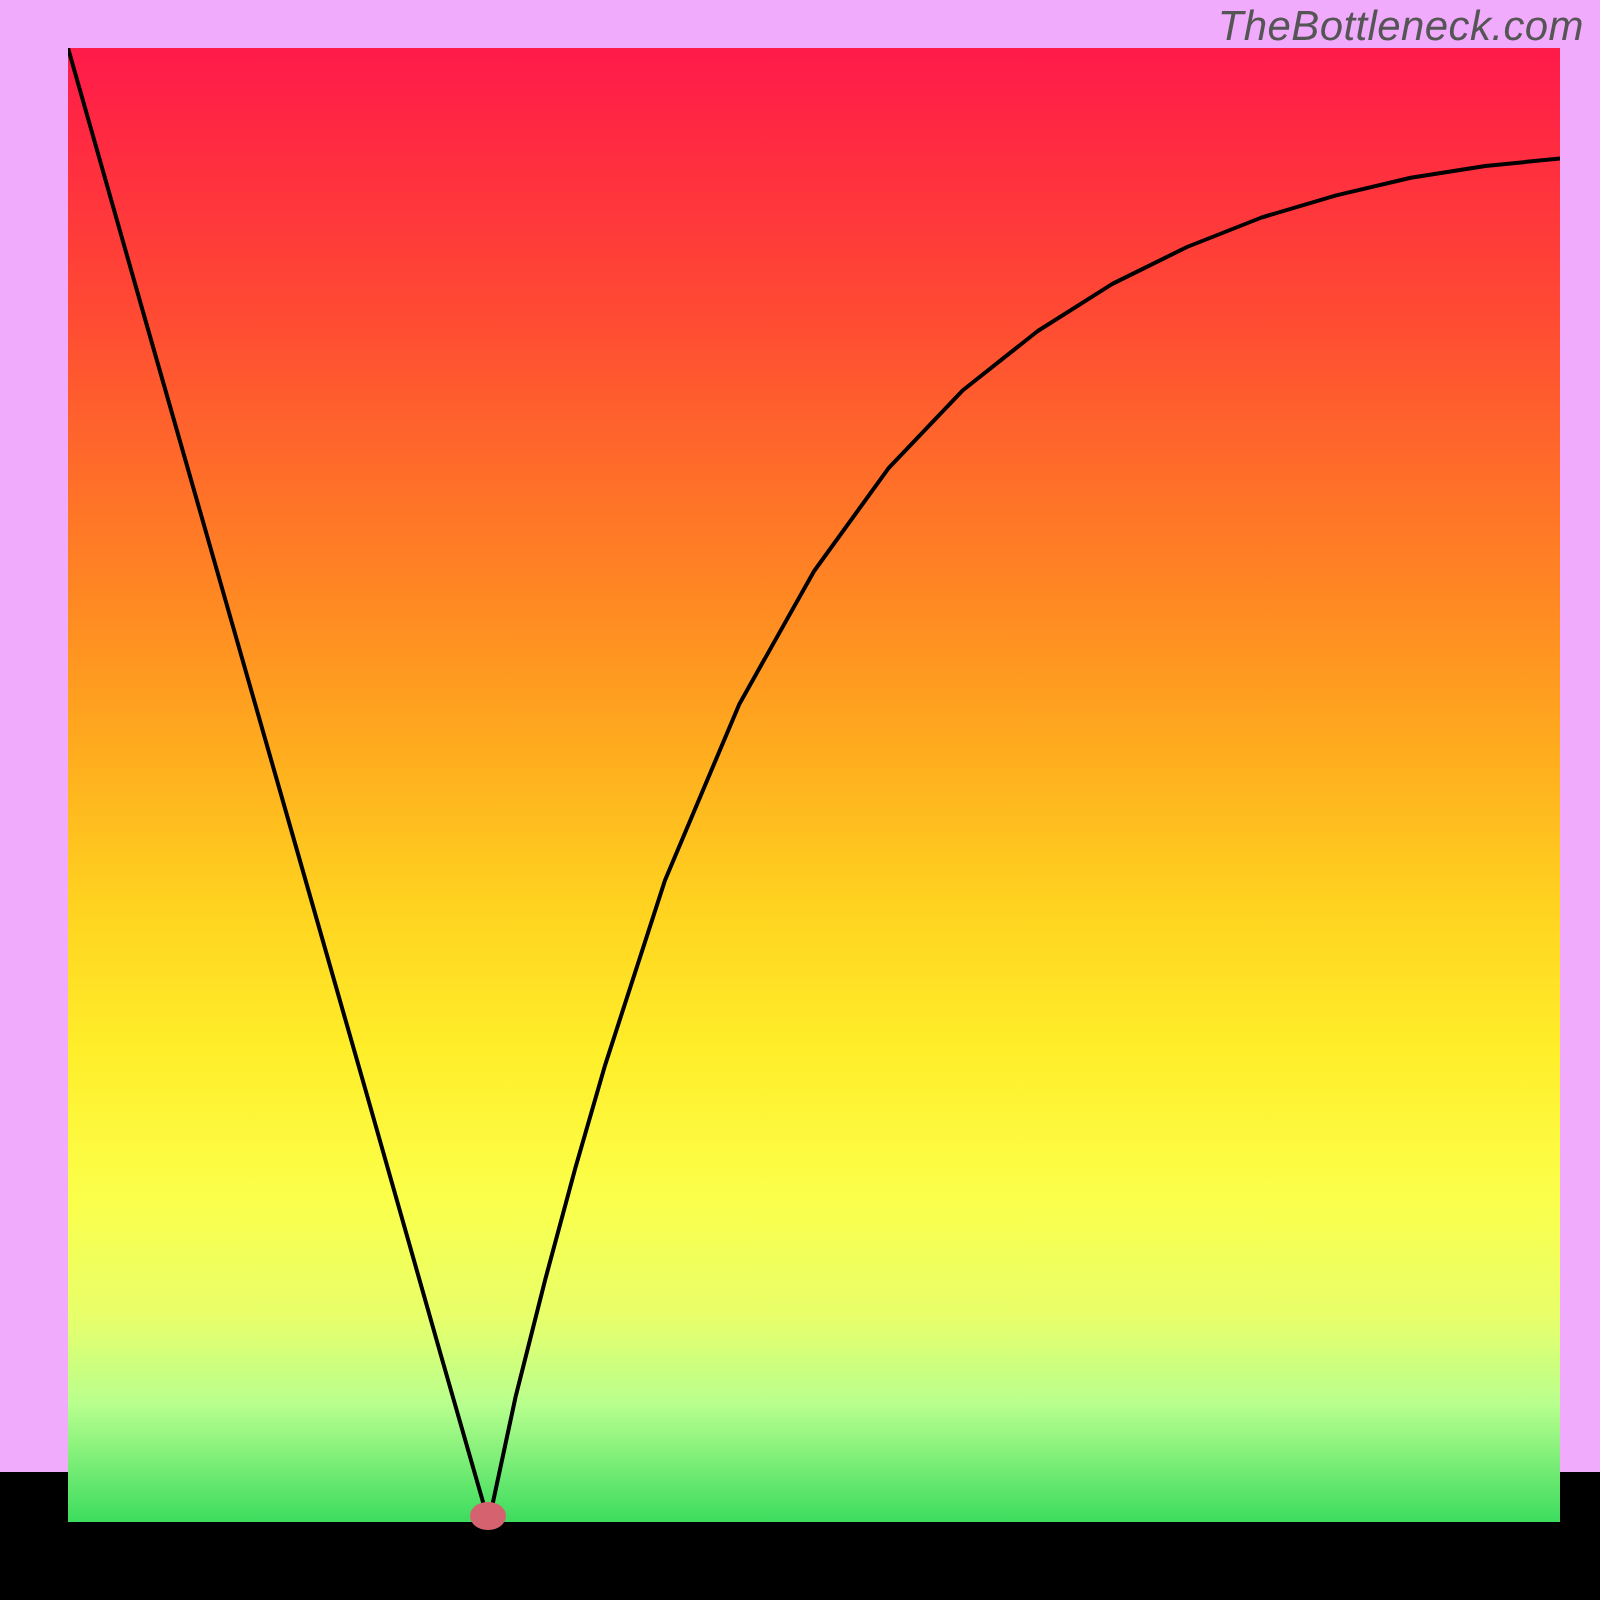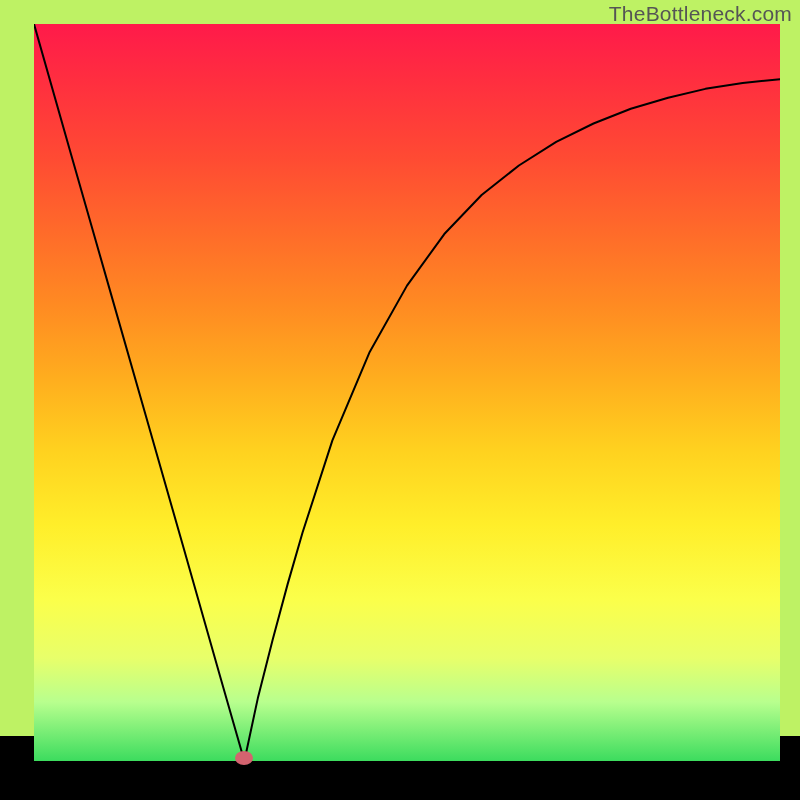--- a/index.html
+++ b/index.html
@@ -8,21 +8,22 @@
     width: 800px;
     height: 800px;
     overflow: hidden;
     background: #000;
     font-family: Arial, Helvetica, sans-serif;
   }
   .frame {
     position: relative;
     width: 800px;
     height: 736px;
-    background: #bef264;
+    background: #f0abfc;
+    font-style: italic;
   }
   .plot-area {
     position: absolute;
     left: 34px;
     top: 24px;
     width: 746px;
     height: 737px;
     background: linear-gradient(to bottom,
       #ff1a4a 0%,
       #ff2f3f 8%,

